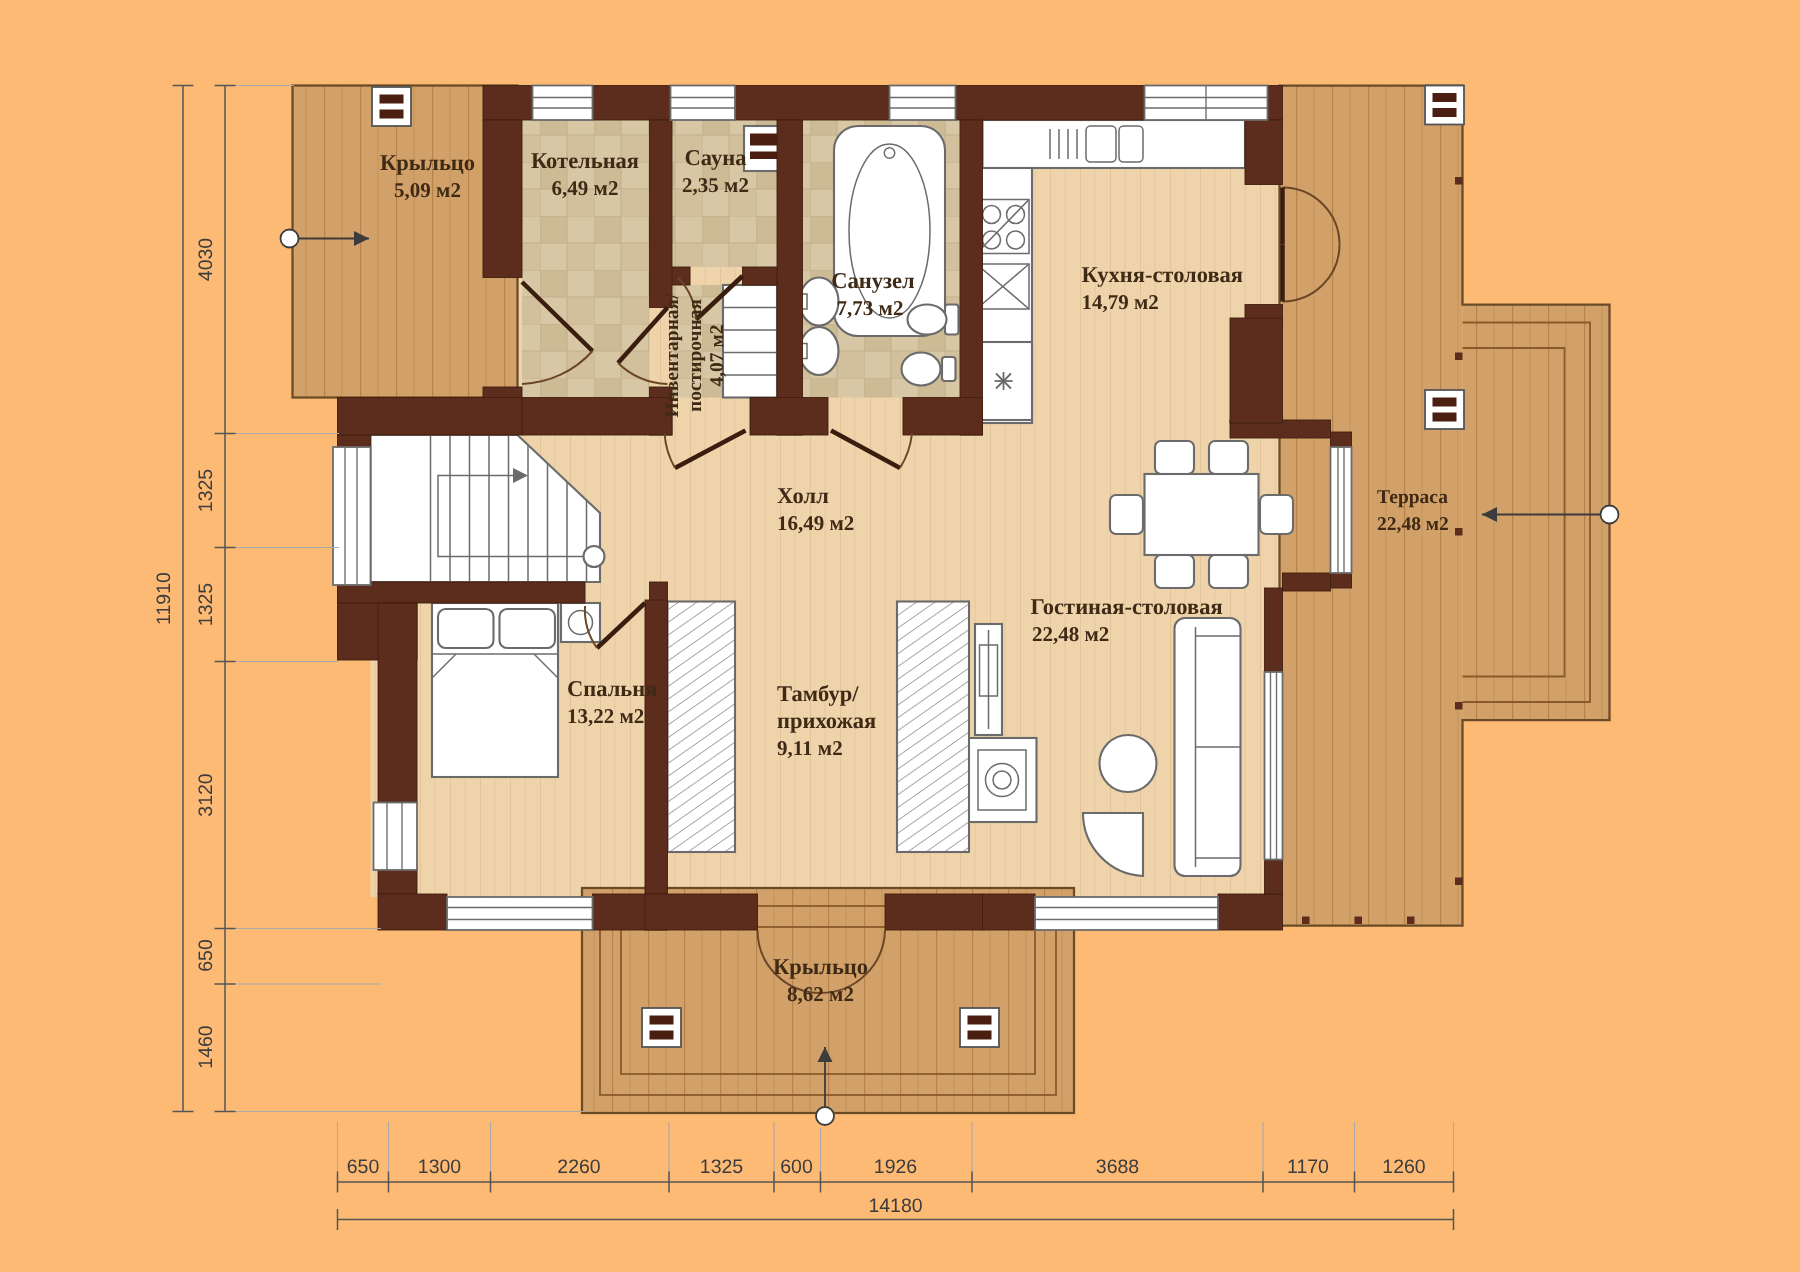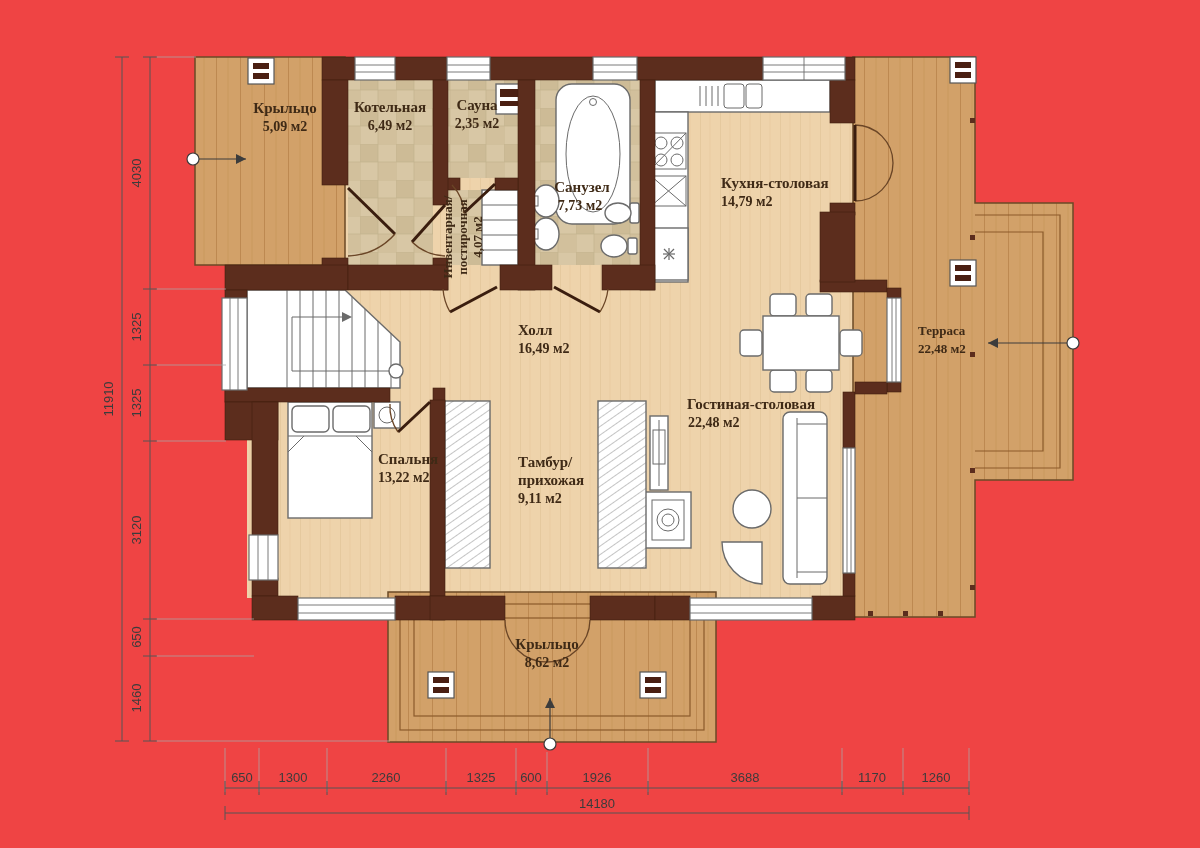--- a/index.html
+++ b/index.html
@@ -1,16 +1,16 @@
 <!DOCTYPE html>
 <html><head>
 <meta charset="utf-8">
 <style>
   html,body{margin:0;padding:0;background:#ffffff;}
-  .stage{width:1200px;height:848px;position:relative;background:#ef4444;overflow:hidden;}
+  .stage{width:1200px;height:848px;position:relative;background:#fdba74;overflow:hidden;}
   svg{display:block;}
   .room-label{font-family:"Liberation Serif",serif;font-weight:bold;fill:#3f2a16;}
   .room-name{font-size:15px;}
   .room-area{font-size:14px;}
   .room-name-sm{font-size:13px;}
   .room-area-sm{font-size:13px;}
   .dim-text{font-family:"Liberation Sans",sans-serif;font-size:13px;fill:#3c3c3c;}
   .dimline{stroke:#555;stroke-width:1;fill:none;}
   .extline{stroke:#aaa;stroke-width:0.75;fill:none;}
   .fixture{fill:#ffffff;stroke:#6b6b6b;stroke-width:1.4;}

